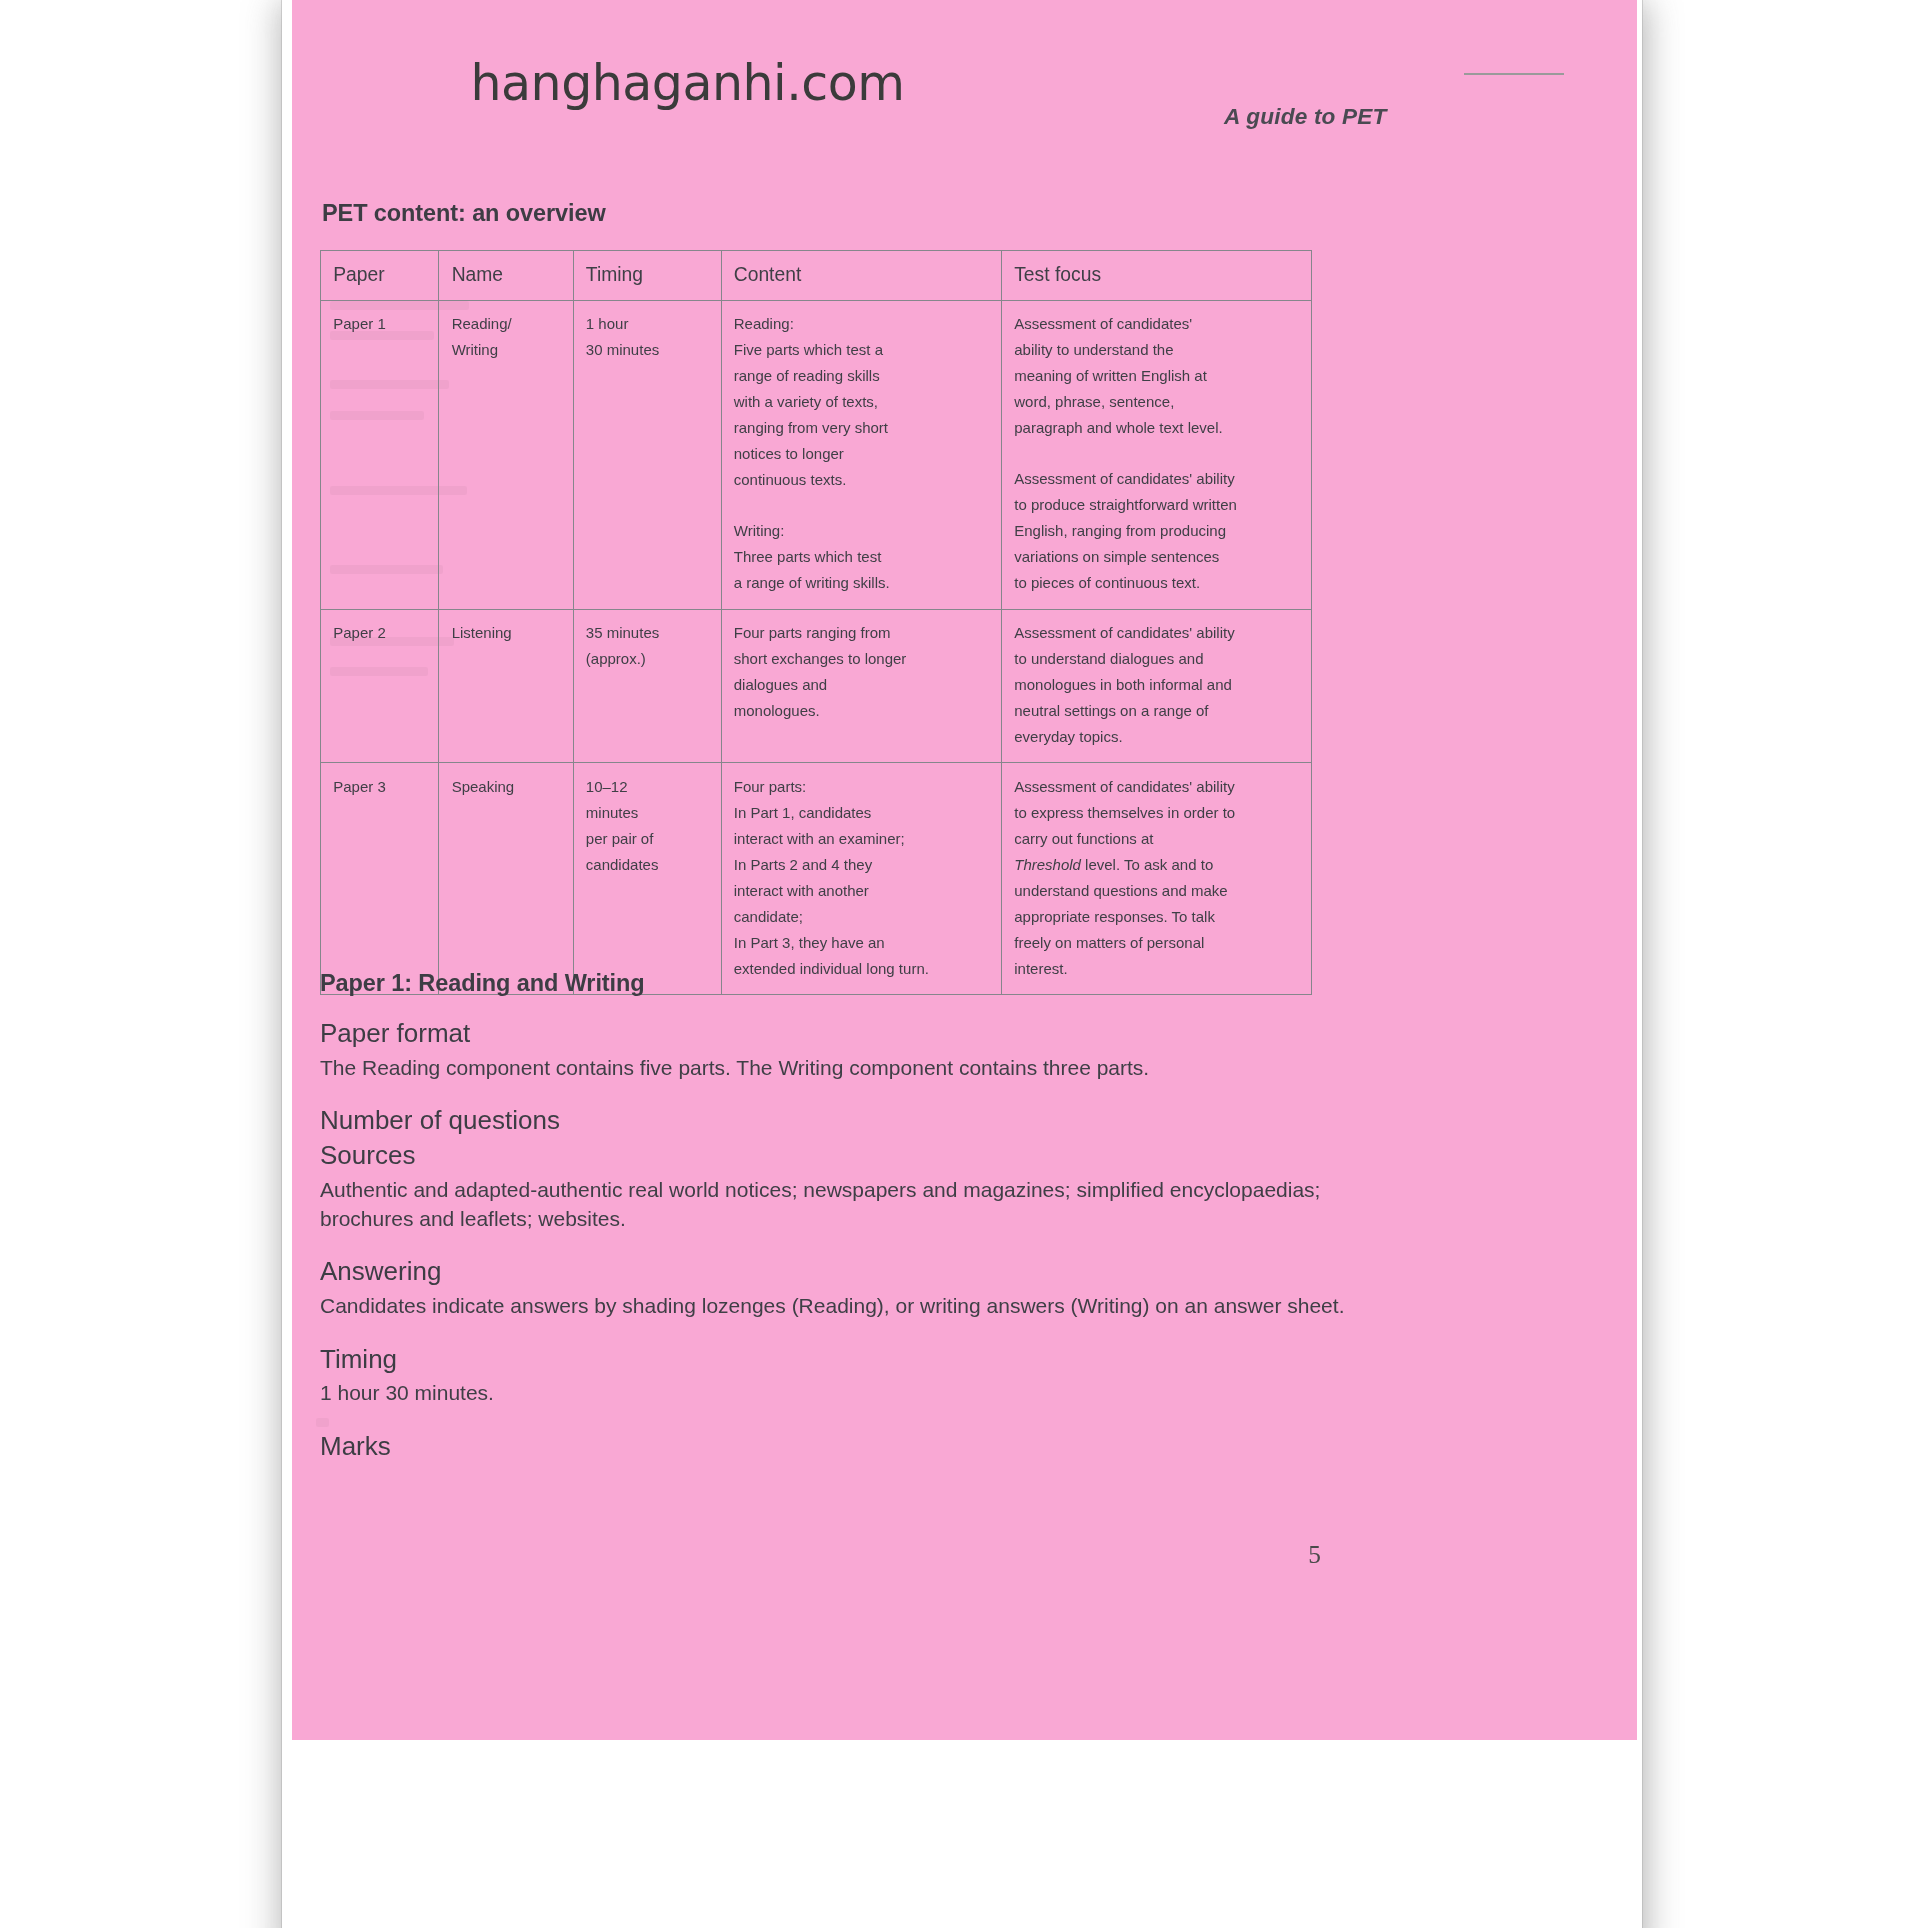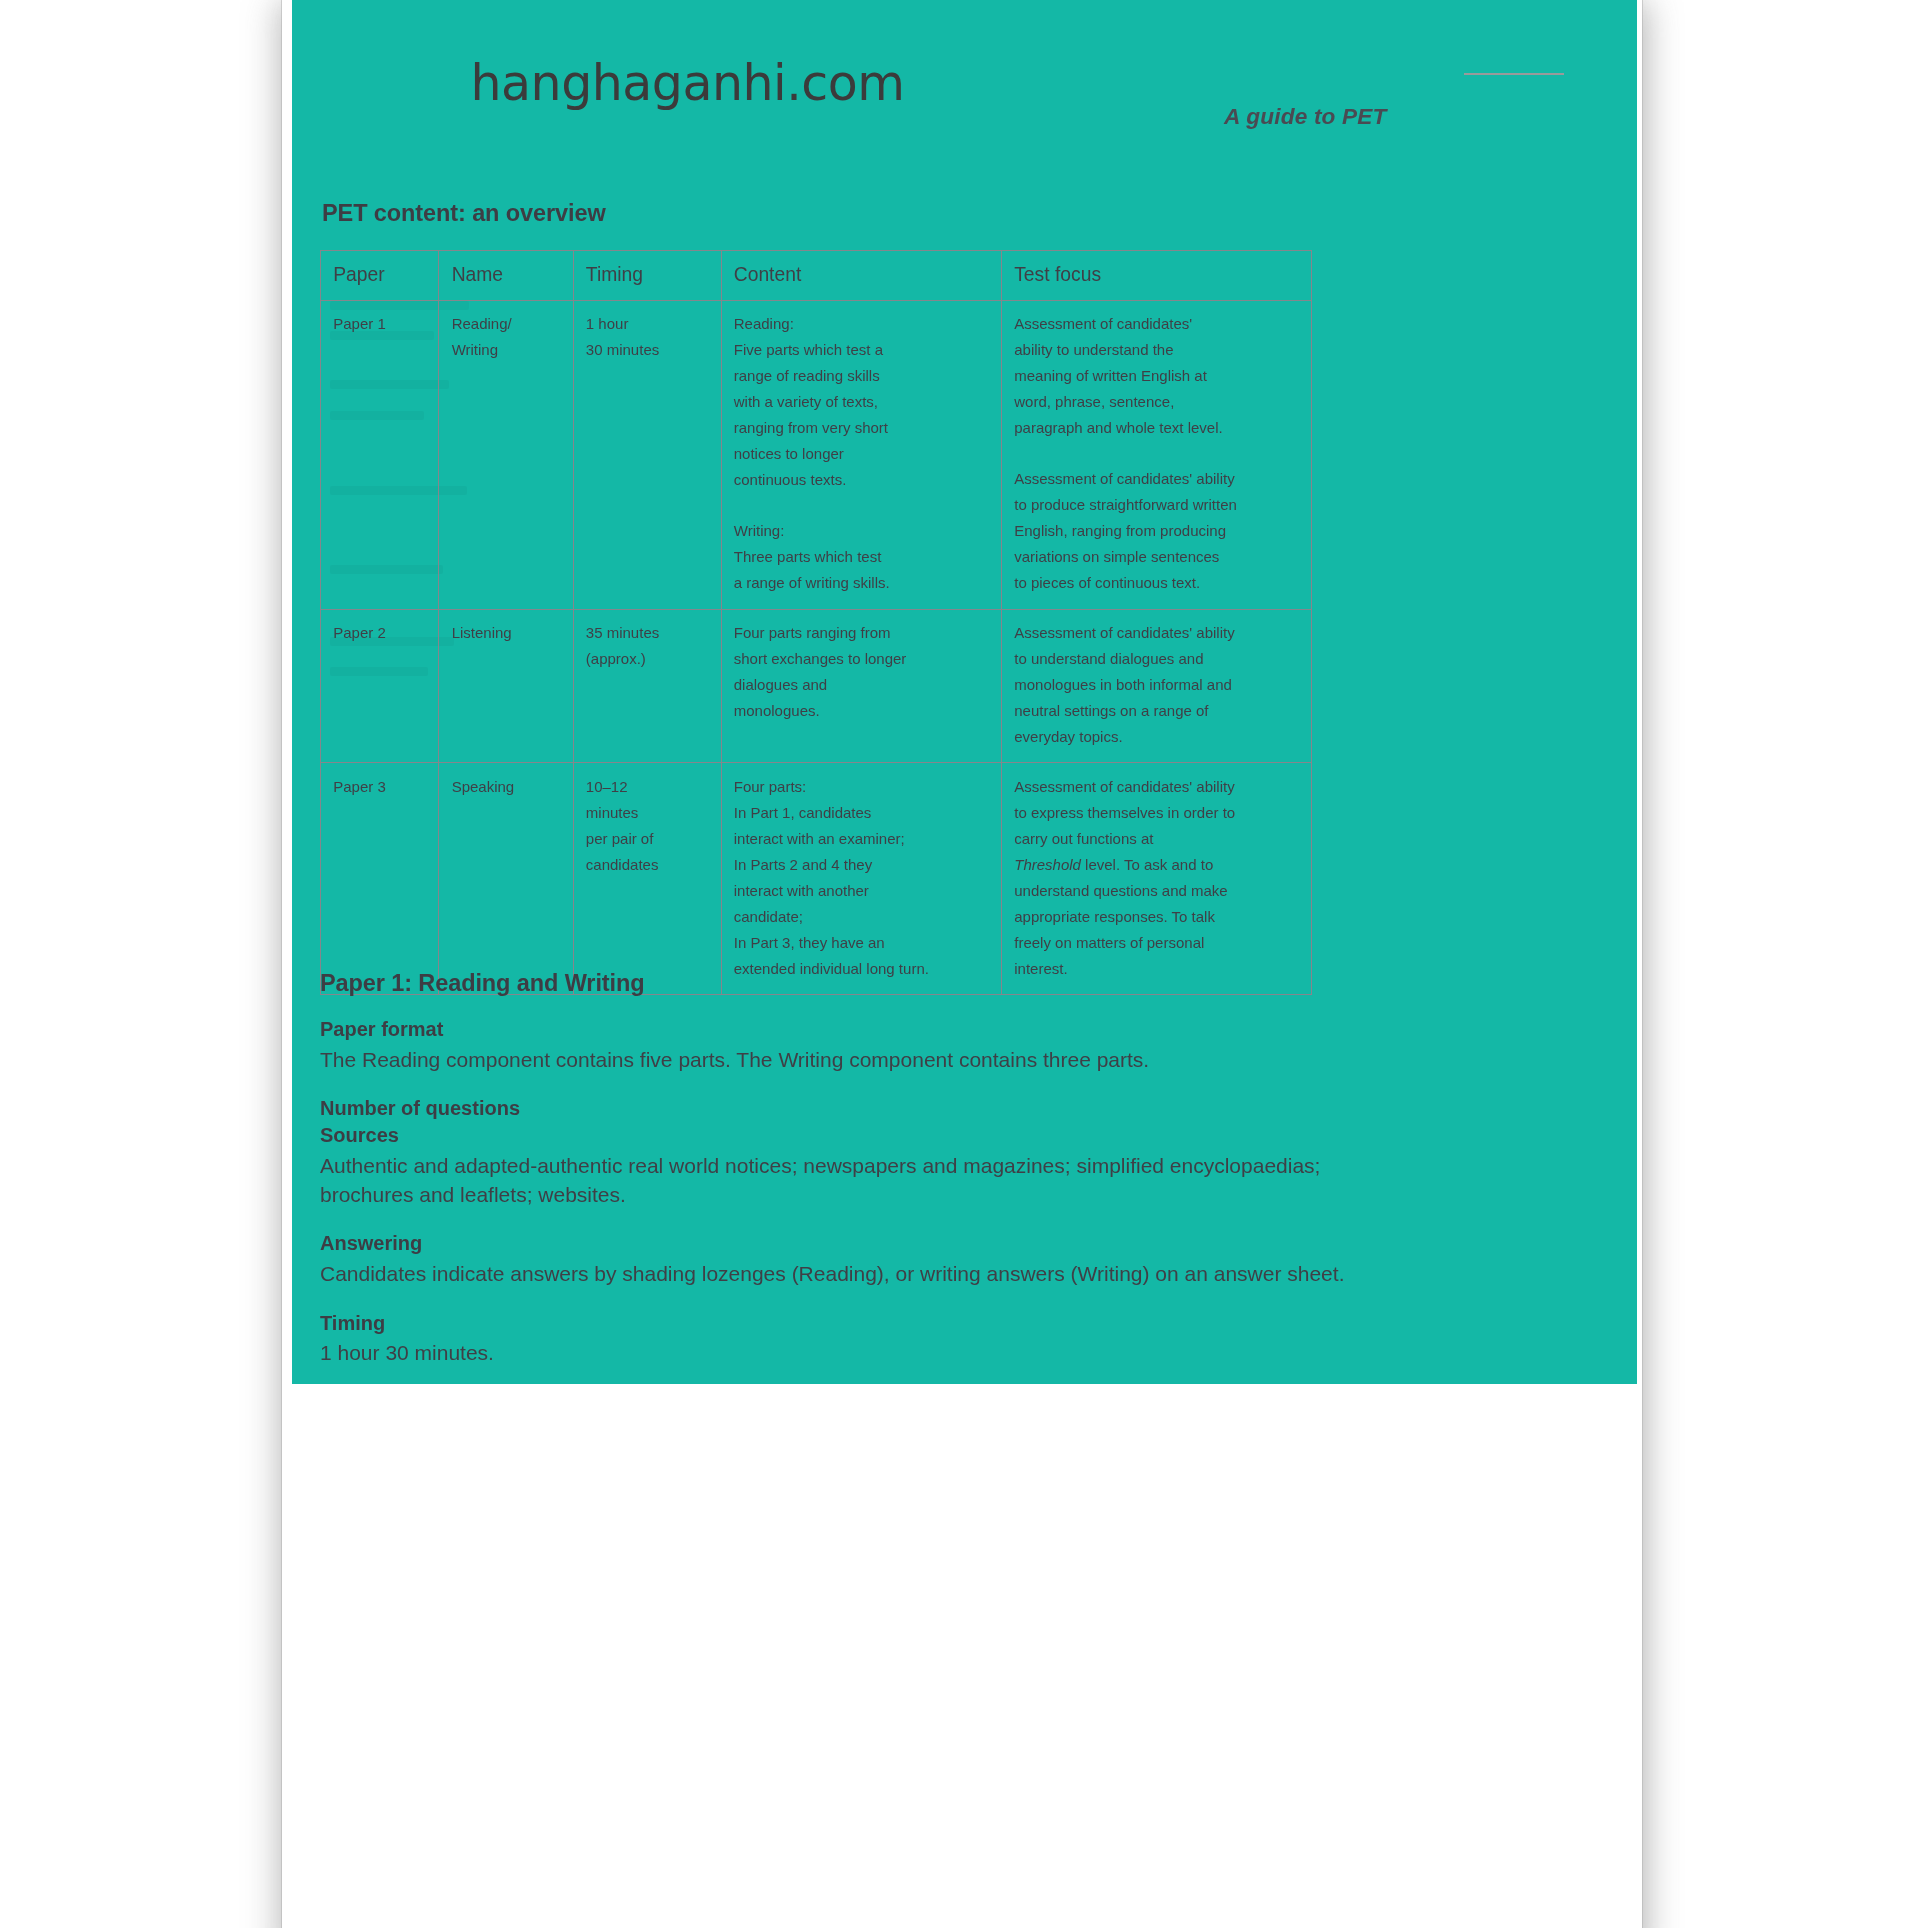--- a/index.html
+++ b/index.html
@@ -34,22 +34,22 @@
       0 0 0 0.9px rgba(175,175,175,0.55),
       13px 9.4px 32px -5.6px rgba(120,120,120,0.45),
       -13px 9.4px 32px -5.6px rgba(120,120,120,0.38);
   }
 
   .page {
     position: absolute;
     left: 292px;
     top: 0px;
     width: 1345px;
-    height: 1384px;
-    background: #14b8a6;
+    height: 1740px;
+    background: #f9a8d4;
     overflow: hidden;
   }
 
   
   .wm-top {
     position: absolute;
     left: 0;
     top: 55px;
     width: 791px;
     text-align: center;
@@ -136,22 +136,22 @@
     color: #3f3f46;
   }
   .h2 {
     font-size: 23.5px;
     font-weight: 700;
     color: #3d3d44;
     margin: 0 0 21px 0;
     letter-spacing: -0.1px;
   }
   .h3 {
-    font-size: 20px;
-    font-weight: 700;
+    font-size: 26px;
+    font-weight: 400;
     color: #3d3d44;
     margin: 0 0 3.8px 0;
   }
   .para {
     font-size: 21px;
     line-height: 29px;
     margin: 0 0 23.5px 0;
     color: #3f3f46;
   }
   .para:last-child { margin-bottom: 0; }

